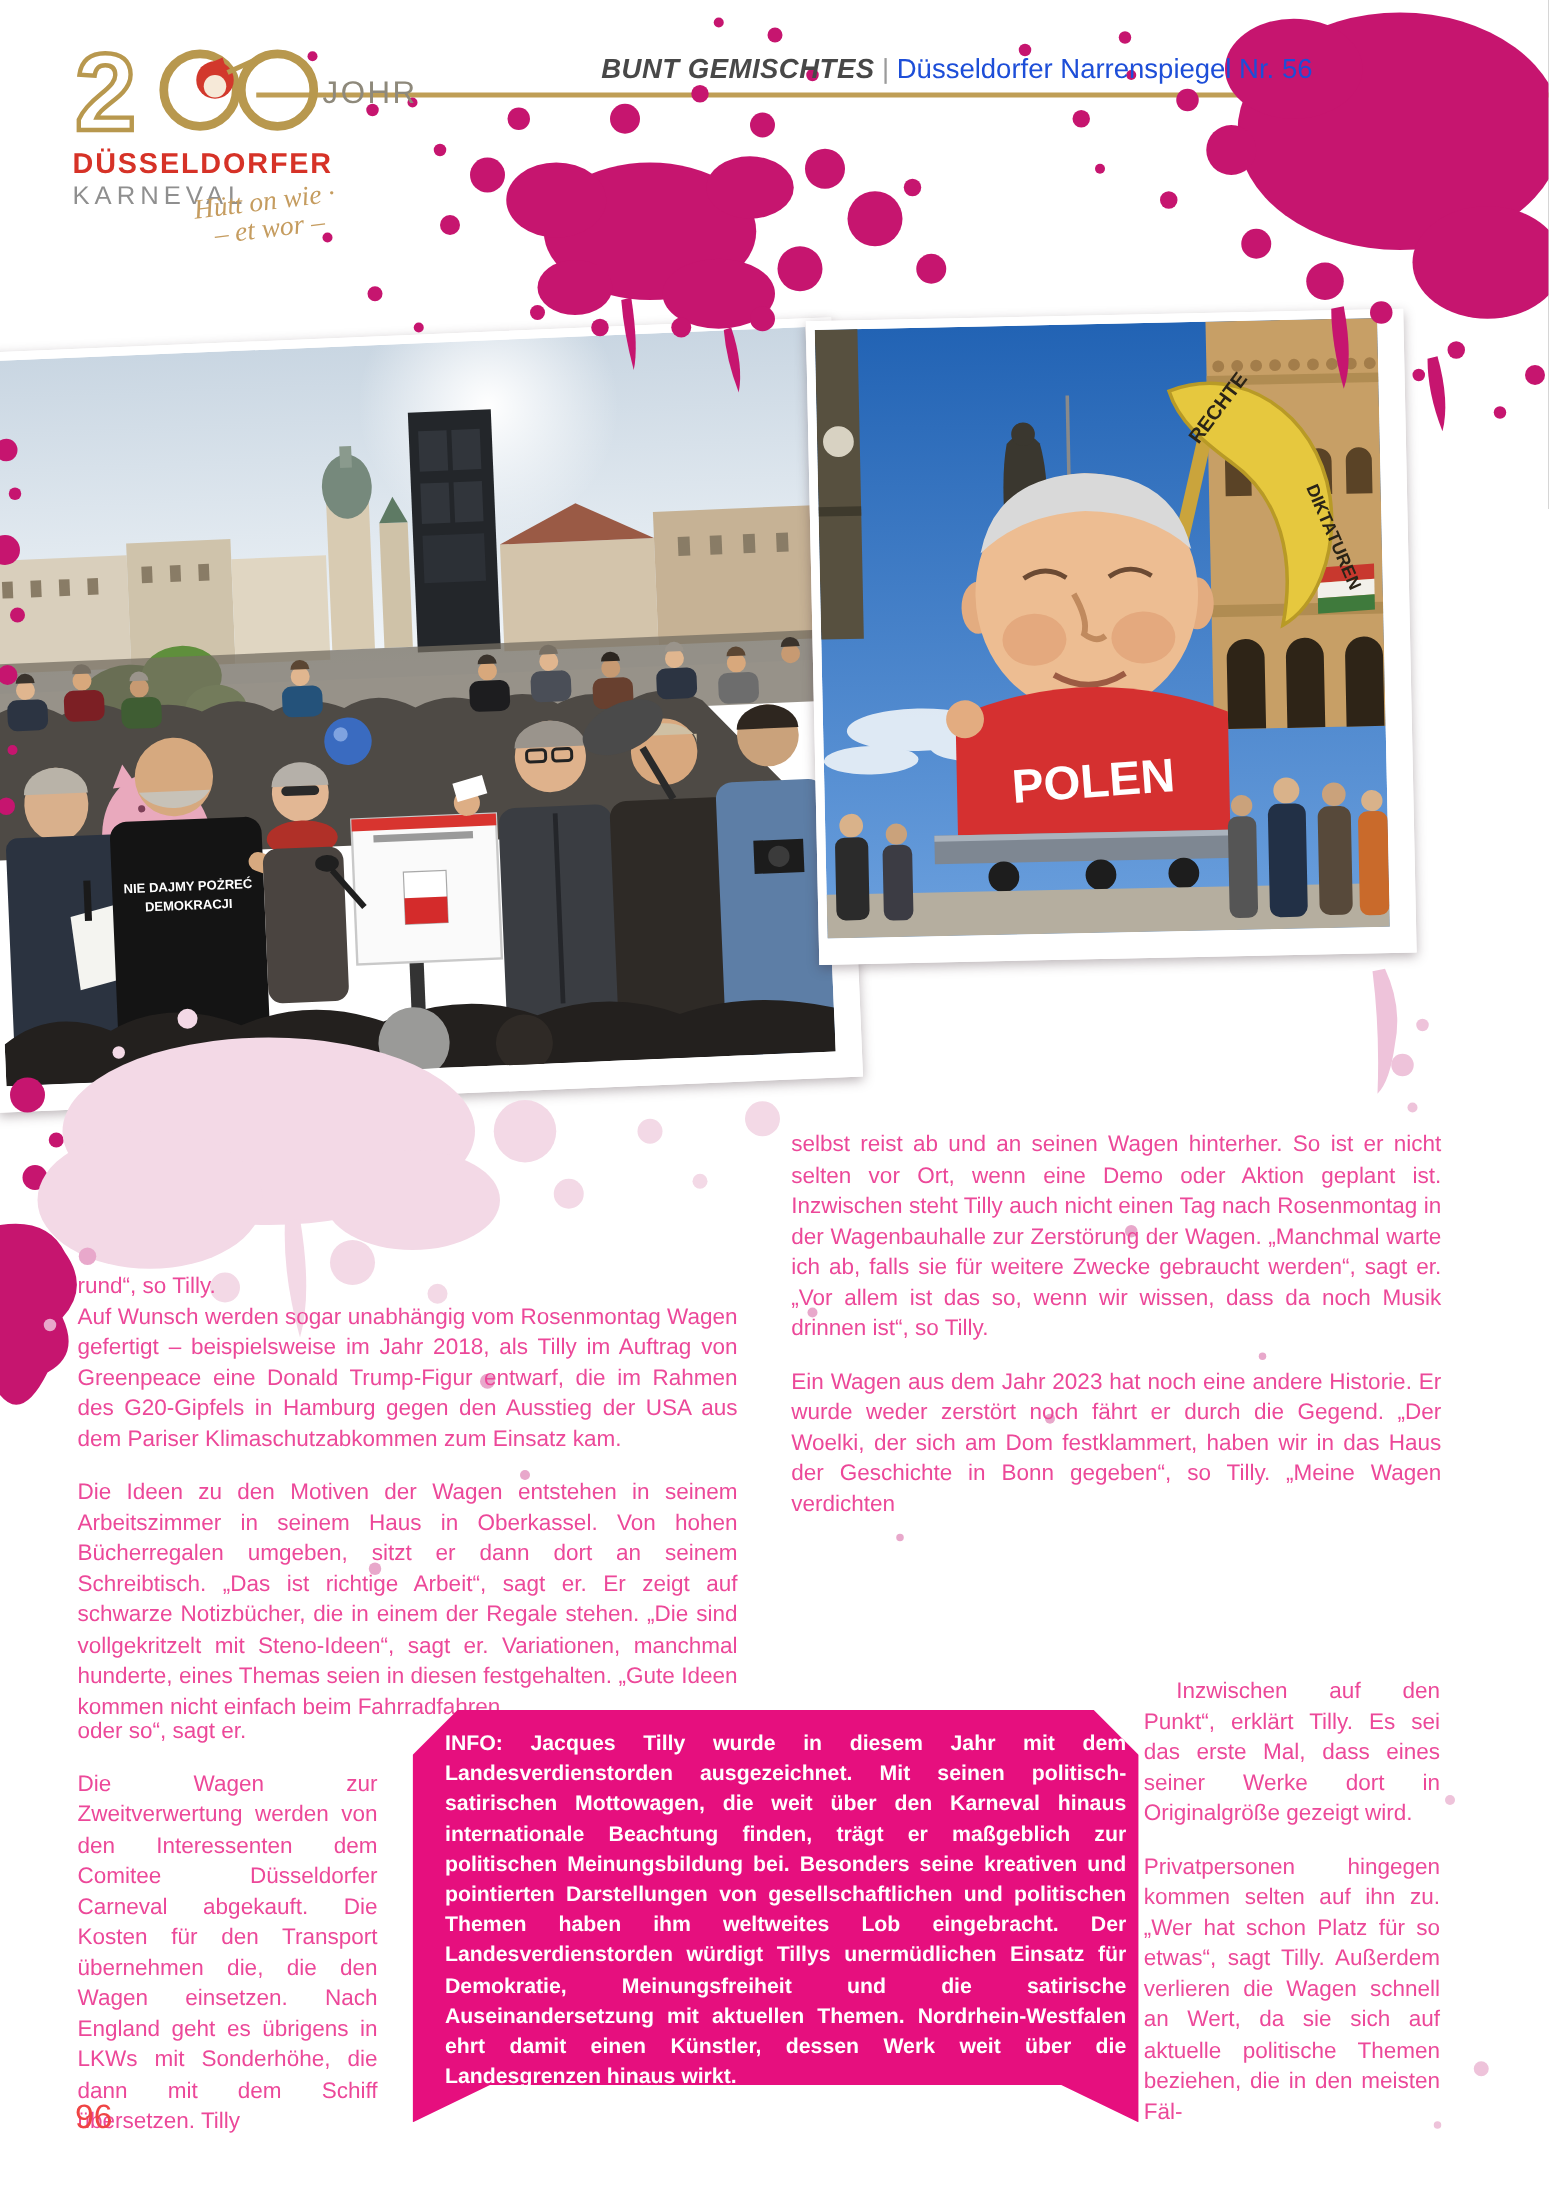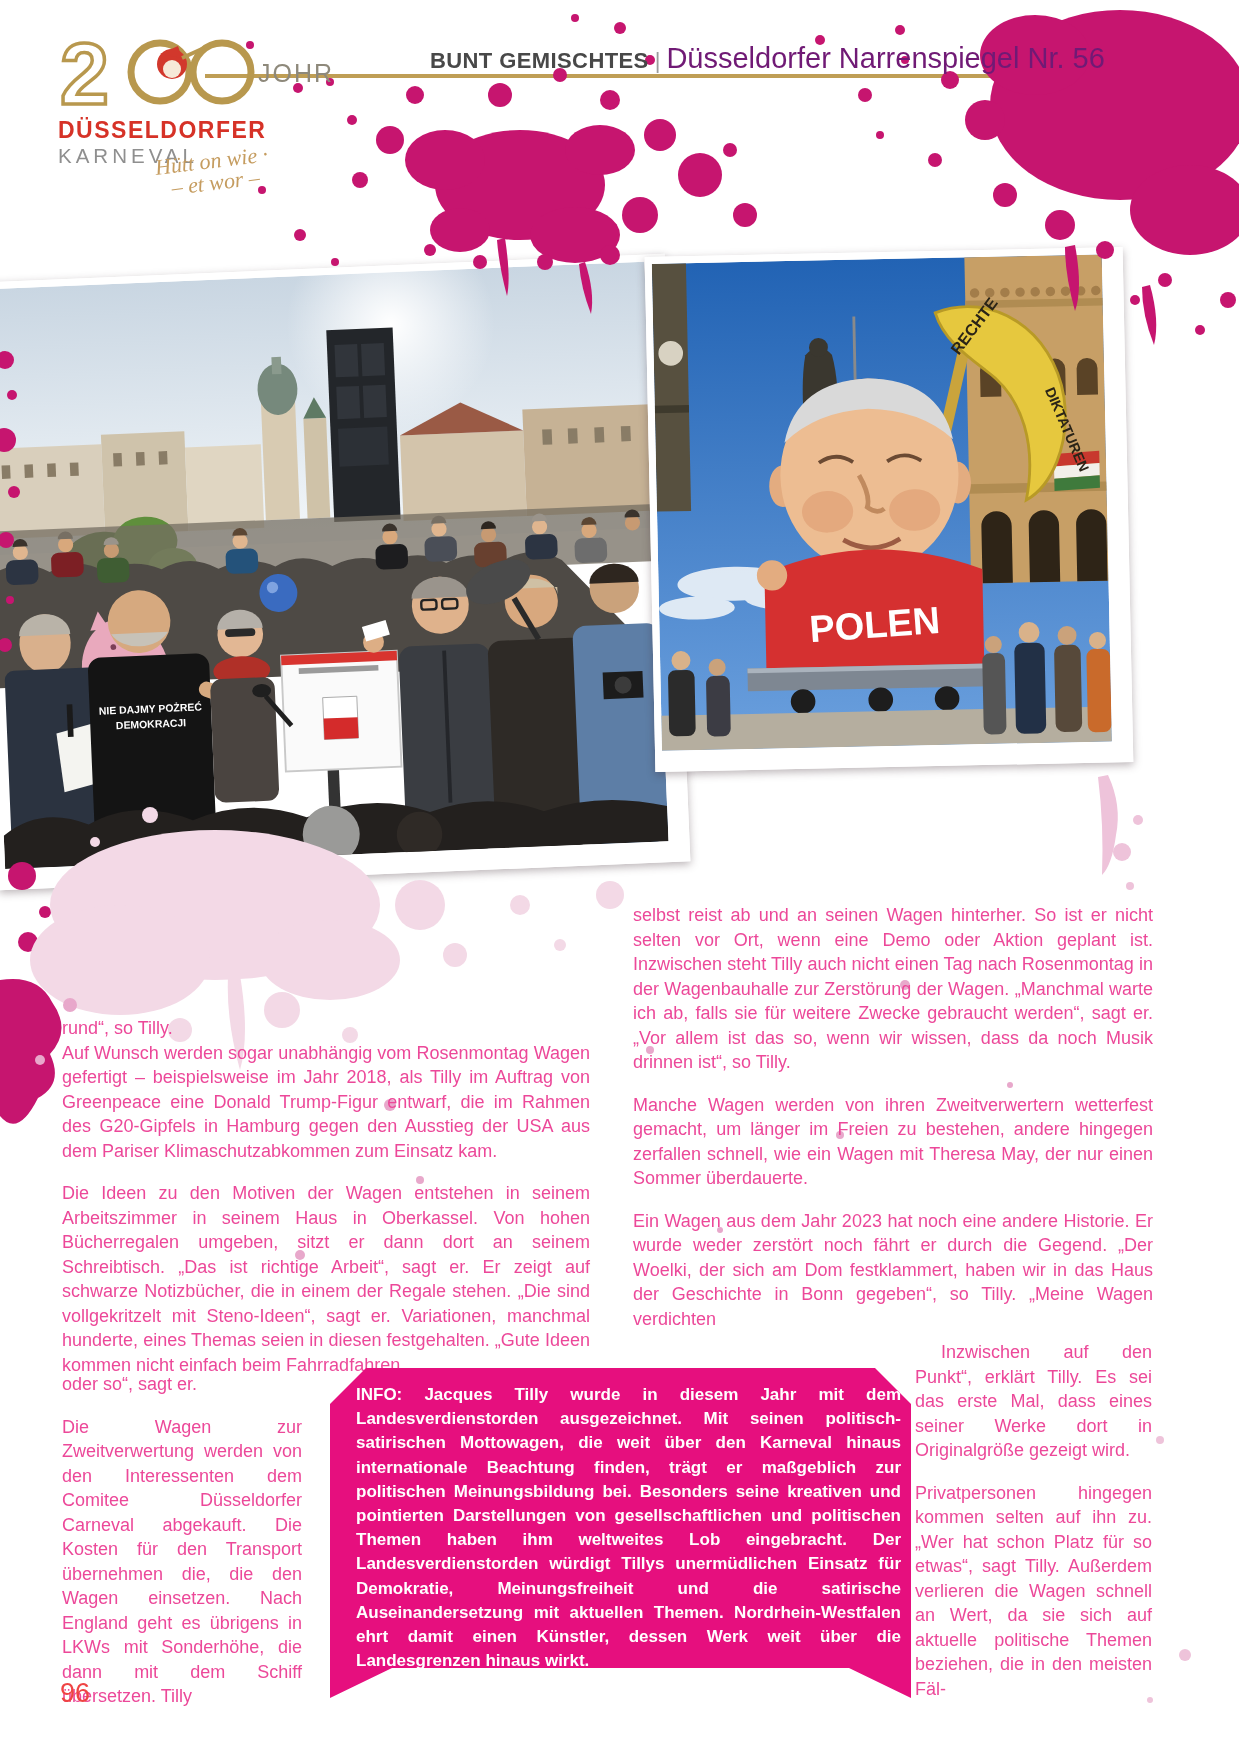--- a/index.html
+++ b/index.html
@@ -2,23 +2,23 @@
 <html lang="de"><head>
 <meta charset="utf-8">
 <style>
   html,body{margin:0;padding:0;background:#9a9a9a;}
   .page{position:relative;width:1239px;height:1753px;margin:0 auto;background:#ffffff;
         overflow:hidden;font-family:"Liberation Sans",sans-serif;}
 
   
   .rule{position:absolute;left:205px;top:74px;width:1034px;height:4px;background:#bf9e55;z-index:1;}
   .hdr{position:absolute;left:430px;top:42px;width:620px;text-align:right;z-index:6;white-space:nowrap;}
-  .hdr .sec{font-weight:bold;color:#484848;font-size:22px;letter-spacing:.4px;}
+  .hdr .sec{font-weight:bold;color:#484848;font-size:22px;letter-spacing:.4px;font-style:italic;}
   .hdr .sep{color:#9b9b9b;font-size:22px;padding:0 6px;}
-  .hdr .pub{color:#701a75;font-size:29px;text-align:right;}
+  .hdr .pub{color:#1d4ed8;font-size:22px;text-align:right;}
 
   
   .logo{position:absolute;left:56px;top:22px;width:320px;height:190px;z-index:6;}
   .motto{position:absolute;left:100px;top:128px;transform:rotate(-7deg);
          font-family:"Liberation Serif",serif;font-style:italic;color:#c59c5f;font-size:22px;line-height:22px;}
   .motto .m2{display:block;margin-left:14px;}
 
   
   .photo{position:absolute;background:#fff;border:7px solid #fff;box-shadow:0 3px 9px rgba(60,40,50,.35);z-index:2;}
   .photo svg{display:block;}
@@ -469,21 +469,20 @@
     <p class="tight">Die Ideen zu den Motiven der Wagen entstehen in seinem Arbeitszimmer in seinem Haus in Oberkassel. Von hohen Bücherregalen umgeben, sitzt er dann dort an seinem Schreibtisch. „Das ist richtige Arbeit“, sagt er. Er zeigt auf schwarze Notizbücher, die in einem der Regale stehen. „Die sind vollgekritzelt mit Steno-Ideen“, sagt er. Variationen, manchmal hunderte, eines Themas seien in diesen festgehalten. „Gute Ideen kommen nicht einfach beim Fahrradfahren</p>
   </div>
 
   <div class="tb col1n">
     <p>oder so“, sagt er.</p>
     <p class="tight">Die Wagen zur Zweitverwertung werden von den Interessenten dem Comitee Düsseldorfer Carneval abgekauft. Die Kosten für den Transport übernehmen die, die den Wagen einsetzen. Nach England geht es übrigens in LKWs mit Sonderhöhe, die dann mit dem Schiff übersetzen. Tilly</p>
   </div>
 
   <div class="tb col2">
     <p>selbst reist ab und an seinen Wagen hinterher. So ist er nicht selten vor Ort, wenn eine Demo oder Aktion geplant ist. Inzwischen steht Tilly auch nicht einen Tag nach Rosenmontag in der Wagenbauhalle zur Zerstörung der Wagen. „Manchmal warte ich ab, falls sie für weitere Zwecke gebraucht werden“, sagt er. „Vor allem ist das so, wenn wir wissen, dass da noch Musik drinnen ist“, so Tilly.</p>
-    <p>Manche Wagen werden von ihren Zweitverwertern wetterfest gemacht, um länger im Freien zu bestehen, andere hingegen zerfallen schnell, wie ein Wagen mit Theresa May, der nur einen Sommer überdauerte.</p>
     <p class="tight">Ein Wagen aus dem Jahr 2023 hat noch eine andere Historie. Er wurde weder zerstört noch fährt er durch die Gegend. „Der Woelki, der sich am Dom festklammert, haben wir in das Haus der Geschichte in Bonn gegeben“, so Tilly. „Meine Wagen verdichten</p>
   </div>
 
   <div class="tb col3">
     <p class="first">Inzwischen auf den Punkt“, erklärt Tilly. Es sei das erste Mal, dass eines seiner Werke dort in Originalgröße gezeigt wird.</p>
     <p class="tight">Privatpersonen hingegen kommen selten auf ihn zu. „Wer hat schon Platz für so etwas“, sagt Tilly. Außerdem verlieren die Wagen schnell an Wert, da sie sich auf aktuelle politische Themen beziehen, die in den meisten Fäl-</p>
   </div>
 
   <div class="info-box">
     <p>INFO: Jacques Tilly wurde in diesem Jahr mit dem Landesverdienstorden ausgezeichnet. Mit seinen politisch-satirischen Mottowagen, die weit über den Karneval hinaus internationale Beachtung finden, trägt er maßgeblich zur politischen Meinungsbildung bei. Besonders seine kreativen und pointierten Darstellungen von gesellschaftlichen und politischen Themen haben ihm weltweites Lob eingebracht. Der Landesverdienstorden würdigt Tillys unermüdlichen Einsatz für Demokratie, Meinungsfreiheit und die satirische Auseinandersetzung mit aktuellen Themen. Nordrhein-Westfalen ehrt damit einen Künstler, dessen Werk weit über die Landesgrenzen hinaus wirkt.</p>

